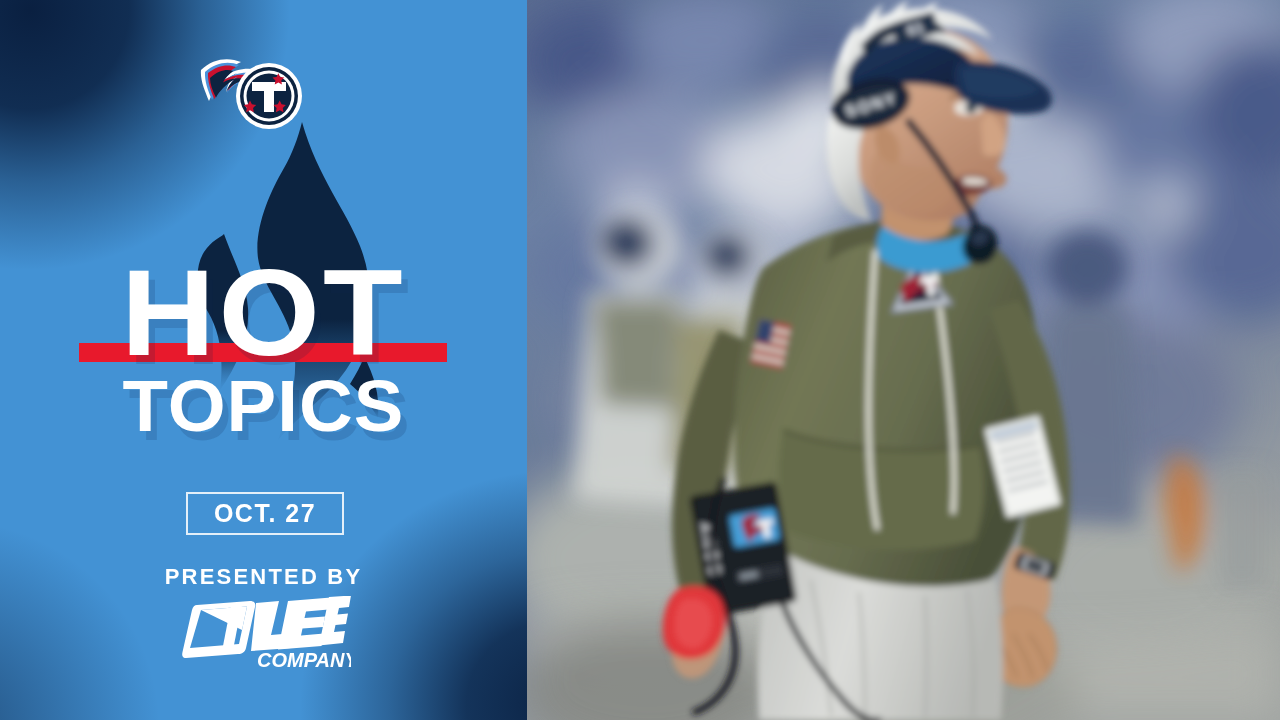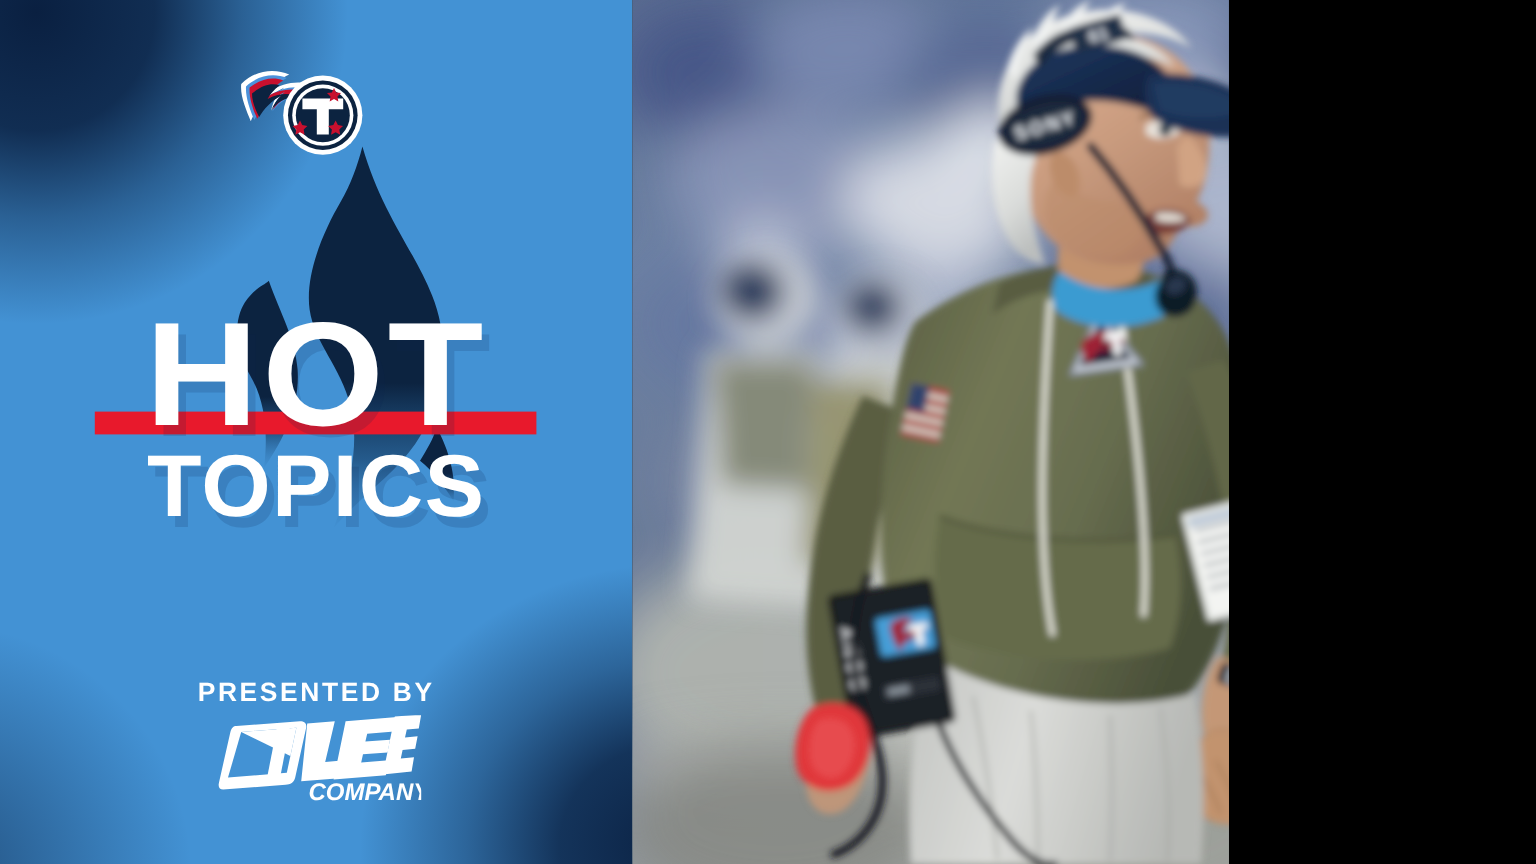--- a/index.html
+++ b/index.html
@@ -1,19 +1,19 @@
 <!DOCTYPE html>
 <html><head>
 <meta charset="utf-8">
 <style>
   * { margin:0; padding:0; box-sizing:border-box; }
   html,body { width:1280px; height:720px; overflow:hidden; background:#000; }
   body { font-family:"Liberation Sans", sans-serif; }
 
-  #stage { position:relative; width:1024px; height:720px; overflow:hidden; }
+  #stage { position:relative; width:1280px; height:720px; overflow:hidden; }
 
   
   #left-panel {
     position:absolute; left:0; top:0; width:527px; height:720px;
     background:#4392d4;
     overflow:hidden;
   }
   
   .vig { position:absolute; pointer-events:none; }
   #vig-tl {
@@ -137,20 +137,23 @@
     </svg>
 
     <div id="wordmark">
       <div id="red-bar"></div>
       <div class="word" id="word-hot">HOT</div>
       <div class="word" id="word-topics">TOPICS</div>
     </div>
 
     <div class="vig" id="vig-br"></div>
 
+    <div id="date-badge">
+      <span id="date-text">OCT. 27</span>
+    </div>
 
     <div id="presented-by">PRESENTED BY</div>
 
     <svg id="lee-logo" viewBox="0 0 340 148">
 
       <g>
         <path d="M32 18 L138 10 C 146 10, 150 14, 148 22 L 130 104 C 128 112, 122 116, 114 116 L 10 124 C 4 124, 1 120, 3 112 L 22 28 C 24 21, 27 18, 32 18 Z" fill="#ffffff"></path>
         <path d="M40 28 L132 21 L116 96 L18 104 Z" fill="#4392d4"></path>
         <path d="M40 28 L132 21 L122 68 Z" fill="#ffffff"></path>
         <path d="M100 18 L122 16 L104 108 L 82 110 Z" fill="#ffffff"></path>

